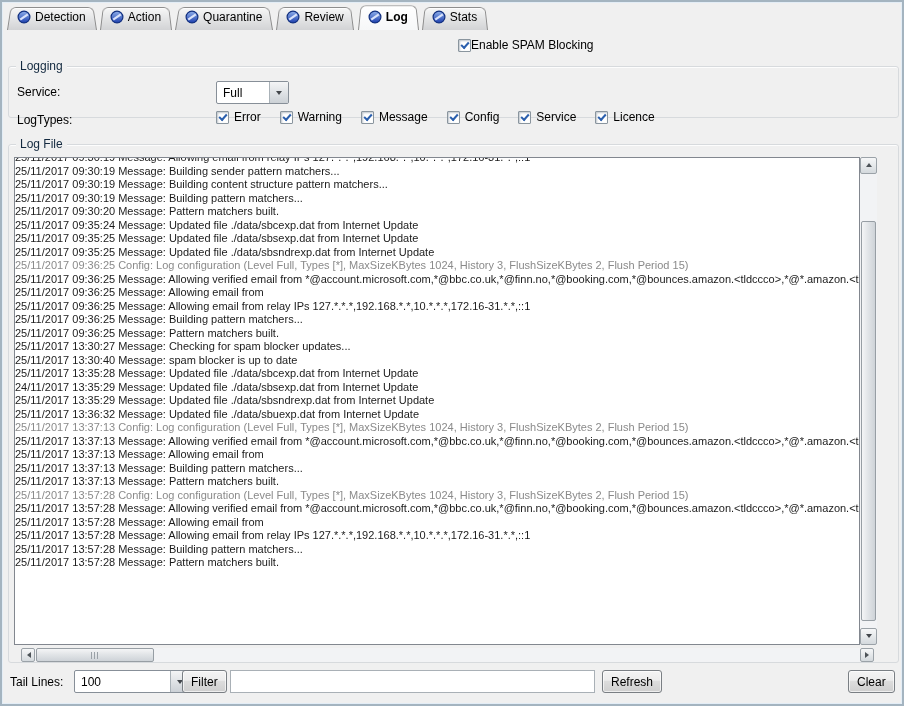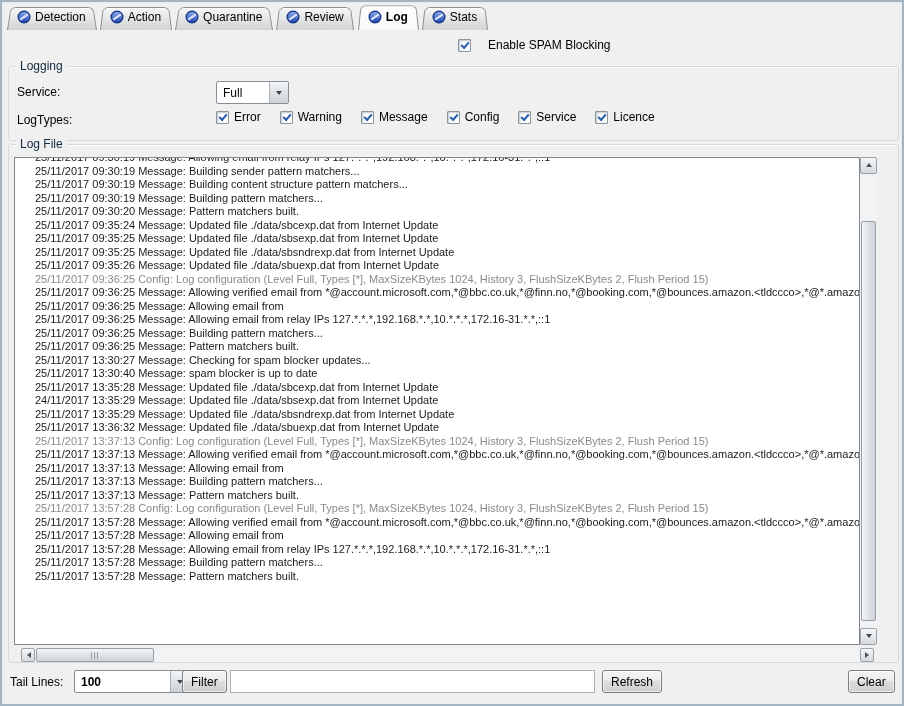--- a/index.html
+++ b/index.html
@@ -23,21 +23,21 @@
   .tab.active{font-weight:bold;justify-content:center;}
   .tab.active::before{background:linear-gradient(#ffffff,#f6f7f8);top:-2px;}
   .tab .icon{position:absolute;left:10px;top:5px;width:14px;height:14px;z-index:1;}
   .tab .lbl{position:relative;z-index:1;}
   
   .cb{width:13px;height:13px;flex:0 0 13px;border:1px solid #8a959e;box-sizing:border-box;border-radius:1px;
       background:#fff;box-shadow:inset 1px 1px 2px rgba(110,125,140,.45);position:relative;display:inline-block;}
   .cb.checked::after{content:"";position:absolute;left:2px;top:2px;width:6px;height:3px;
       border-left:2px solid #2b5fad;border-bottom:2px solid #2b5fad;transform:rotate(-48deg);}
   .cbwrap{display:inline-flex;align-items:center;gap:5px;cursor:pointer;}
-  .spamrow{position:absolute;left:456px;top:36px;display:flex;align-items:center;gap:17px;}
+  .spamrow{position:absolute;left:456px;top:36px;display:flex;align-items:center;gap:0;}
   
   .group{position:absolute;border:1px solid #d7dadd;border-radius:3px;box-sizing:border-box;
       box-shadow:inset 0 1px 0 rgba(255,255,255,.85);}
   .gtitle{position:absolute;top:-8px;left:7px;background:#f0f0f0;padding:0 4px;color:#13293f;}
   .flabel{position:absolute;left:8px;color:#000;}
   
   .combo{position:absolute;height:23px;background:#fff;border:1px solid #878f98;border-radius:2px;
       display:flex;align-items:stretch;box-sizing:border-box;cursor:default;}
   .combo .val{flex:1;display:flex;align-items:center;padding:0 6px;}
   .combo .arrowbox{width:18px;display:flex;align-items:center;justify-content:center;
@@ -47,21 +47,21 @@
   .tri-left{width:0;height:0;border:3.5px solid transparent;border-right:4.5px solid #4d5358;margin-right:4px;}
   .tri-right{width:0;height:0;border:3.5px solid transparent;border-left:4.5px solid #4d5358;margin-left:4px;}
   
   .btn{position:absolute;height:23px;display:flex;align-items:center;justify-content:center;box-sizing:border-box;
       padding:0 8px;background:linear-gradient(#f4f4f4,#ececec 45%,#dddddd 46%,#cfcfcf);
       border:1px solid #7a7f84;border-radius:3px;box-shadow:inset 0 0 0 1px rgba(255,255,255,.65);cursor:pointer;}
   .textinput{position:absolute;height:23px;box-sizing:border-box;background:#fff;border:1px solid #a9b0b6;
       padding:0 5px;font:inherit;}
   
   .logbox{position:absolute;left:5px;top:12px;width:846px;height:488px;background:#fff;
-      border:1px solid #82878f;box-sizing:border-box;overflow:hidden;padding-left:20px;}
+      border:1px solid #82878f;box-sizing:border-box;overflow:hidden;padding-left:0;}
   .log-line{font-size:11px;line-height:13.5px;white-space:pre;color:#1b1b1b;}
   .log-line.config{color:#8a8a8a;}
   .log-line.clipped{margin-top:-7px;}
   
   .vscroll{position:absolute;left:851px;top:12px;width:17px;height:488px;background:#f2f3f5;}
   .hscroll{position:absolute;left:12px;top:503px;width:853px;height:14px;background:#f2f3f5;}
   .sbtn{position:absolute;background:linear-gradient(#f6f7f8,#e7eaec 45%,#d4d9dd);
       border:1px solid #9ba2a8;border-radius:2px;box-sizing:border-box;
       display:flex;align-items:center;justify-content:center;cursor:pointer;}
   .vthumb{position:absolute;left:1px;width:15px;box-sizing:border-box;border:1px solid #979ea4;border-radius:2px;
@@ -156,21 +156,21 @@
           </svg></span>
         <span class="lbl">Stats</span>
       </div>
     </div>
 
   <div class="spamrow">
     <span class="cb checked"></span>
     <span>Enable SPAM Blocking</span>
   </div>
 
-  <div class="group" style="left:6px;top:64px;width:891px;height:75px;">
+  <div class="group" style="left:6px;top:64px;width:891px;height:52px;">
     <span class="gtitle">Logging</span>
     <span class="flabel" style="top:18px;">Service:</span>
     <div class="combo" style="left:207px;top:14px;width:73px;">
       <span class="val">Full</span>
       <span class="arrowbox">
           <span class="tri-down"></span>
         </span>
     </div>
     <span class="flabel" style="top:46px;">LogTypes:</span>
     <div style="position:absolute;left:207px;top:43px;display:flex;gap:19px;align-items:center;">
@@ -206,21 +206,20 @@
 
     <div class="logbox">
         <div class="log-line clipped">25/11/2017 09:30:19 Message: Allowing email from relay IPs 127.*.*.*,192.168.*.*,10.*.*.*,172.16-31.*.*,::1</div>
         <div class="log-line">25/11/2017 09:30:19 Message: Building sender pattern matchers...</div>
         <div class="log-line">25/11/2017 09:30:19 Message: Building content structure pattern matchers...</div>
         <div class="log-line">25/11/2017 09:30:19 Message: Building pattern matchers...</div>
         <div class="log-line">25/11/2017 09:30:20 Message: Pattern matchers built.</div>
         <div class="log-line">25/11/2017 09:35:24 Message: Updated file ./data/sbcexp.dat from Internet Update</div>
         <div class="log-line">25/11/2017 09:35:25 Message: Updated file ./data/sbsexp.dat from Internet Update</div>
         <div class="log-line">25/11/2017 09:35:25 Message: Updated file ./data/sbsndrexp.dat from Internet Update</div>
-        <div class="log-line">25/11/2017 09:35:26 Message: Updated file ./data/sbuexp.dat from Internet Update</div>
         <div class="log-line config">25/11/2017 09:36:25 Config: Log configuration (Level Full, Types [*], MaxSizeKBytes 1024, History 3, FlushSizeKBytes 2, Flush Period 15)</div>
         <div class="log-line">25/11/2017 09:36:25 Message: Allowing verified email from *@account.microsoft.com,*@bbc.co.uk,*@finn.no,*@booking.com,*@bounces.amazon.&lt;tldccco&gt;,*@*.amazon.&lt;tldccco&gt;</div>
         <div class="log-line">25/11/2017 09:36:25 Message: Allowing email from</div>
         <div class="log-line">25/11/2017 09:36:25 Message: Allowing email from relay IPs 127.*.*.*,192.168.*.*,10.*.*.*,172.16-31.*.*,::1</div>
         <div class="log-line">25/11/2017 09:36:25 Message: Building pattern matchers...</div>
         <div class="log-line">25/11/2017 09:36:25 Message: Pattern matchers built.</div>
         <div class="log-line">25/11/2017 13:30:27 Message: Checking for spam blocker updates...</div>
         <div class="log-line">25/11/2017 13:30:40 Message: spam blocker is up to date</div>
         <div class="log-line">25/11/2017 13:35:28 Message: Updated file ./data/sbcexp.dat from Internet Update</div>
         <div class="log-line">24/11/2017 13:35:29 Message: Updated file ./data/sbsexp.dat from Internet Update</div>
@@ -254,21 +253,21 @@
           <span class="tri-left" style="margin-right:2px;"></span>
         </div>
       <div class="hthumb" style="left:15px;width:118px;"></div>
       <div class="sbtn" style="right:0;top:0;width:14px;height:14px;">
           <span class="tri-right" style="margin-left:2px;"></span>
         </div>
     </div>
   </div>
 
   <span class="footer-label" style="left:8px;top:673px;position:absolute;">Tail Lines:</span>
-  <div class="combo" style="left:72px;top:668px;width:116px;font-weight:bold;">
+  <div class="combo" style="left:72px;top:668px;width:116px;">
     <span class="val">100</span>
     <span class="arrowbox">
         <span class="tri-down"></span>
       </span>
   </div>
   <div class="btn" style="left:180px;top:668px;min-width:38px;">
       <span>Filter</span>
     </div>
   <input class="textinput" style="left: 228px; top: 668px; width: 365px;" value="">
   <div class="btn" style="left:600px;top:668px;min-width:53px;">

